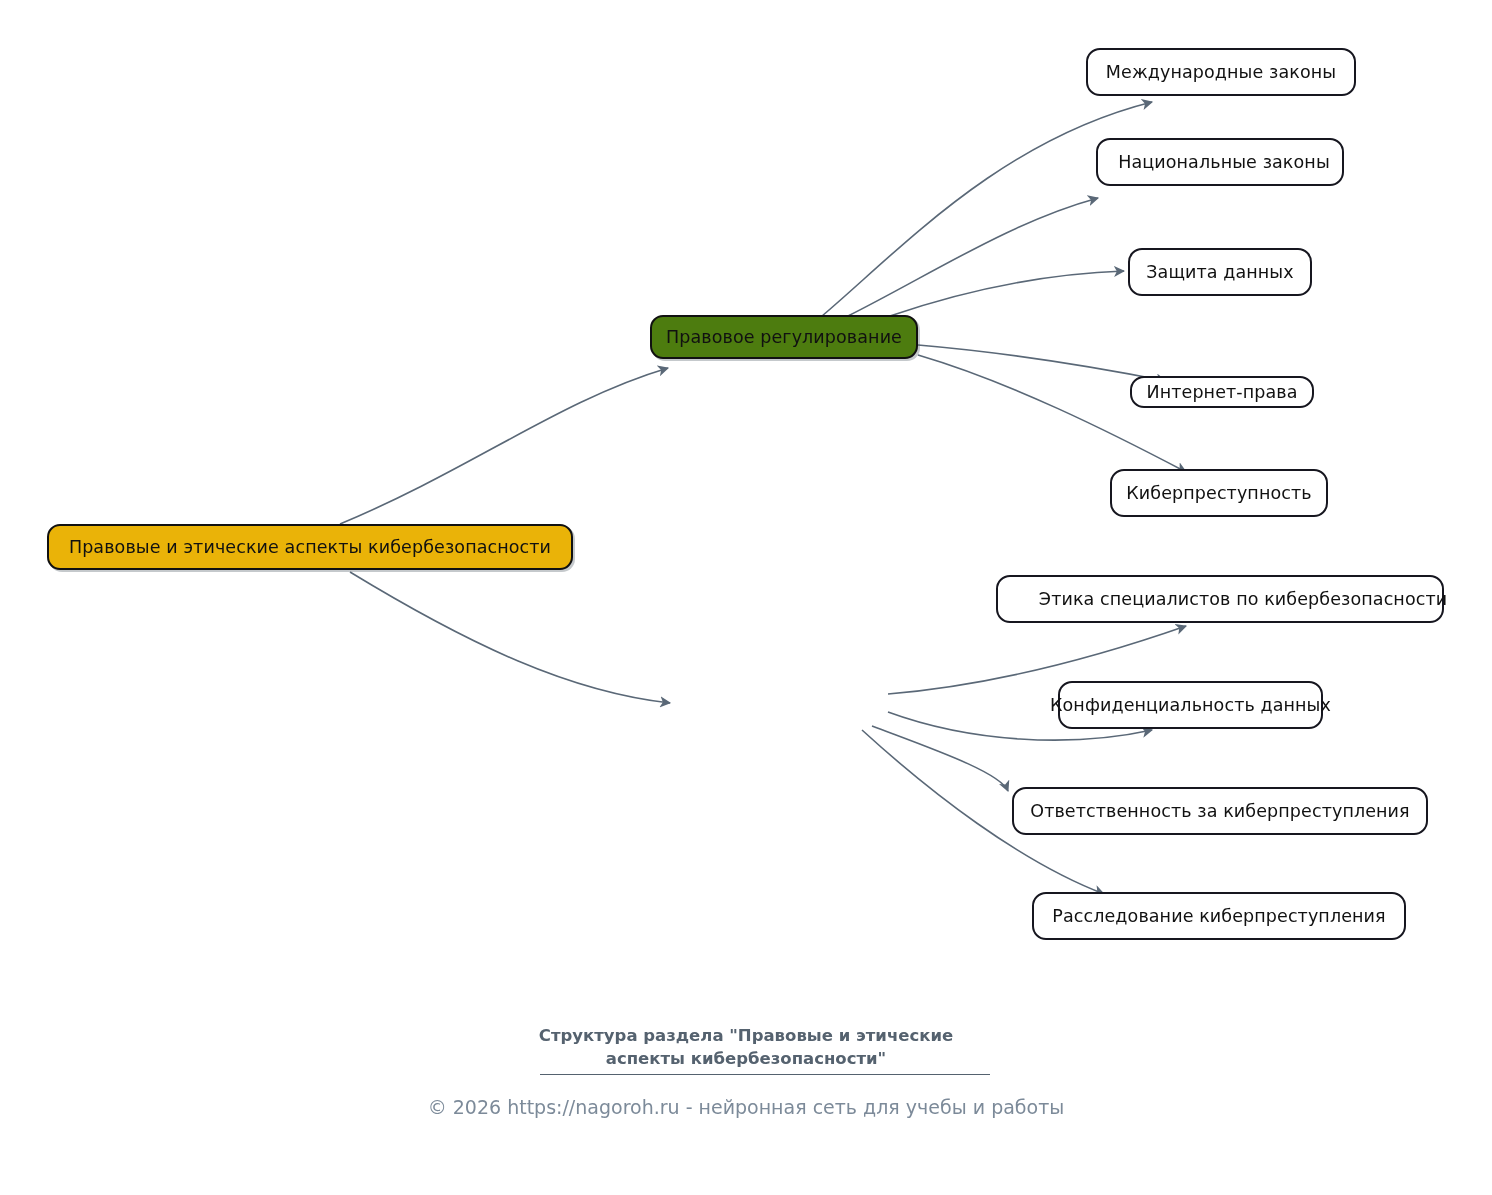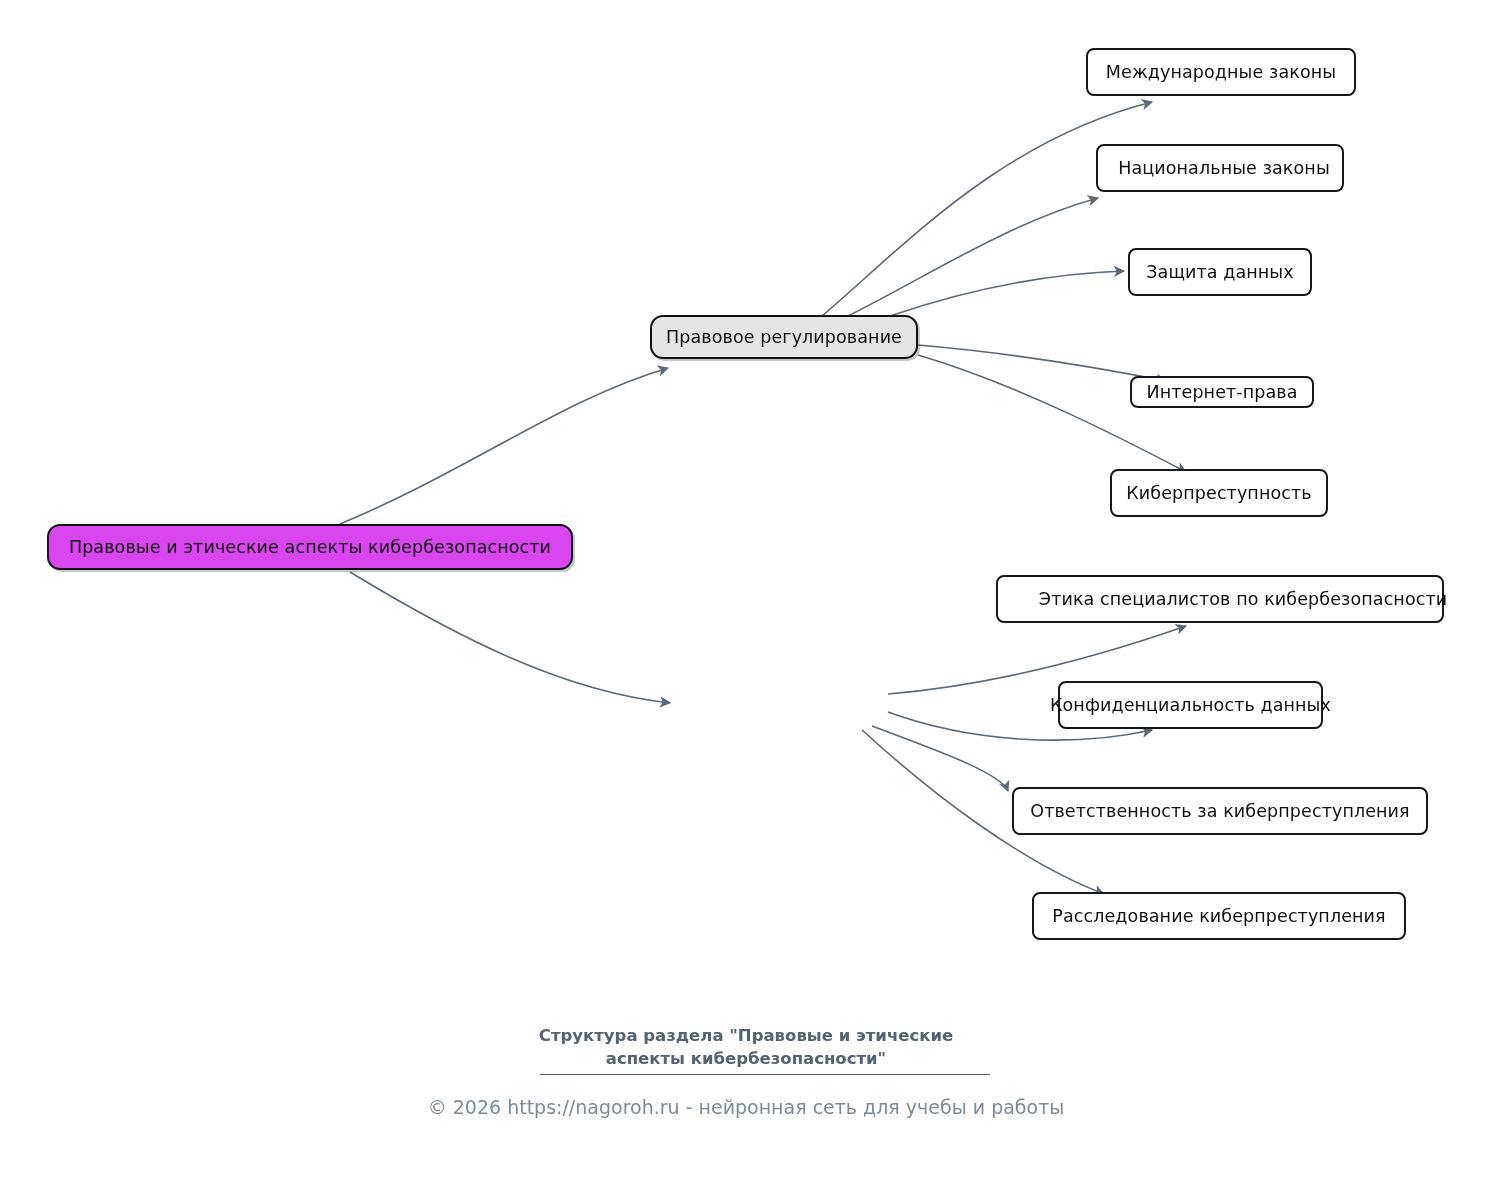--- a/index.html
+++ b/index.html
@@ -29,37 +29,37 @@
     position: absolute;
     box-sizing: border-box;
     display: flex;
     align-items: center;
     justify-content: center;
     white-space: nowrap;
     color: #111111;
     letter-spacing: 0.1px;
   }
   .node-root {
-    background: #d946ef;
+    background: #eab308;
     border: 2px solid #111111;
     border-radius: 13px;
     font-size: 17.5px;
     box-shadow: 2px 2px 0 rgba(90,100,110,0.35);
   }
   .node-branch {
-    background: #e5e5e5;
+    background: #4d7c0f;
     border: 2px solid #111111;
     border-radius: 13px;
     font-size: 17.5px;
     box-shadow: 2px 2px 0 rgba(90,100,110,0.35);
   }
   .node-leaf {
     background: #ffffff;
     border: 2px solid #16161f;
-    border-radius: 8px;
+    border-radius: 14px;
     font-size: 17.5px;
   }
   .caption {
     position: absolute;
     text-align: center;
     font-weight: bold;
     color: #55626f;
     font-size: 16.5px;
     line-height: 23px;
     width: 100%;
@@ -115,21 +115,21 @@
 
   <div class="node node-branch" style="left:650px; top:315px; width:268px; height:44px;">
     <span>Правовое регулирование</span>
   </div>
 
 
   <div class="node node-leaf" style="left:1086px; top:48px; width:270px; height:48px;">
     <span>Международные законы</span>
   </div>
 
-  <div class="node node-leaf" style="left:1096px; top:144px; width:248px; height:48px;padding-left:8px;">
+  <div class="node node-leaf" style="left:1096px; top:138px; width:248px; height:48px;padding-left:8px;">
     <span>Национальные законы</span>
   </div>
 
   <div class="node node-leaf" style="left:1128px; top:248px; width:184px; height:48px;">
     <span>Защита данных</span>
   </div>
 
   <div class="node node-leaf" style="left:1130px; top:376px; width:184px; height:32px;">
     <span>Интернет-права</span>
   </div>

